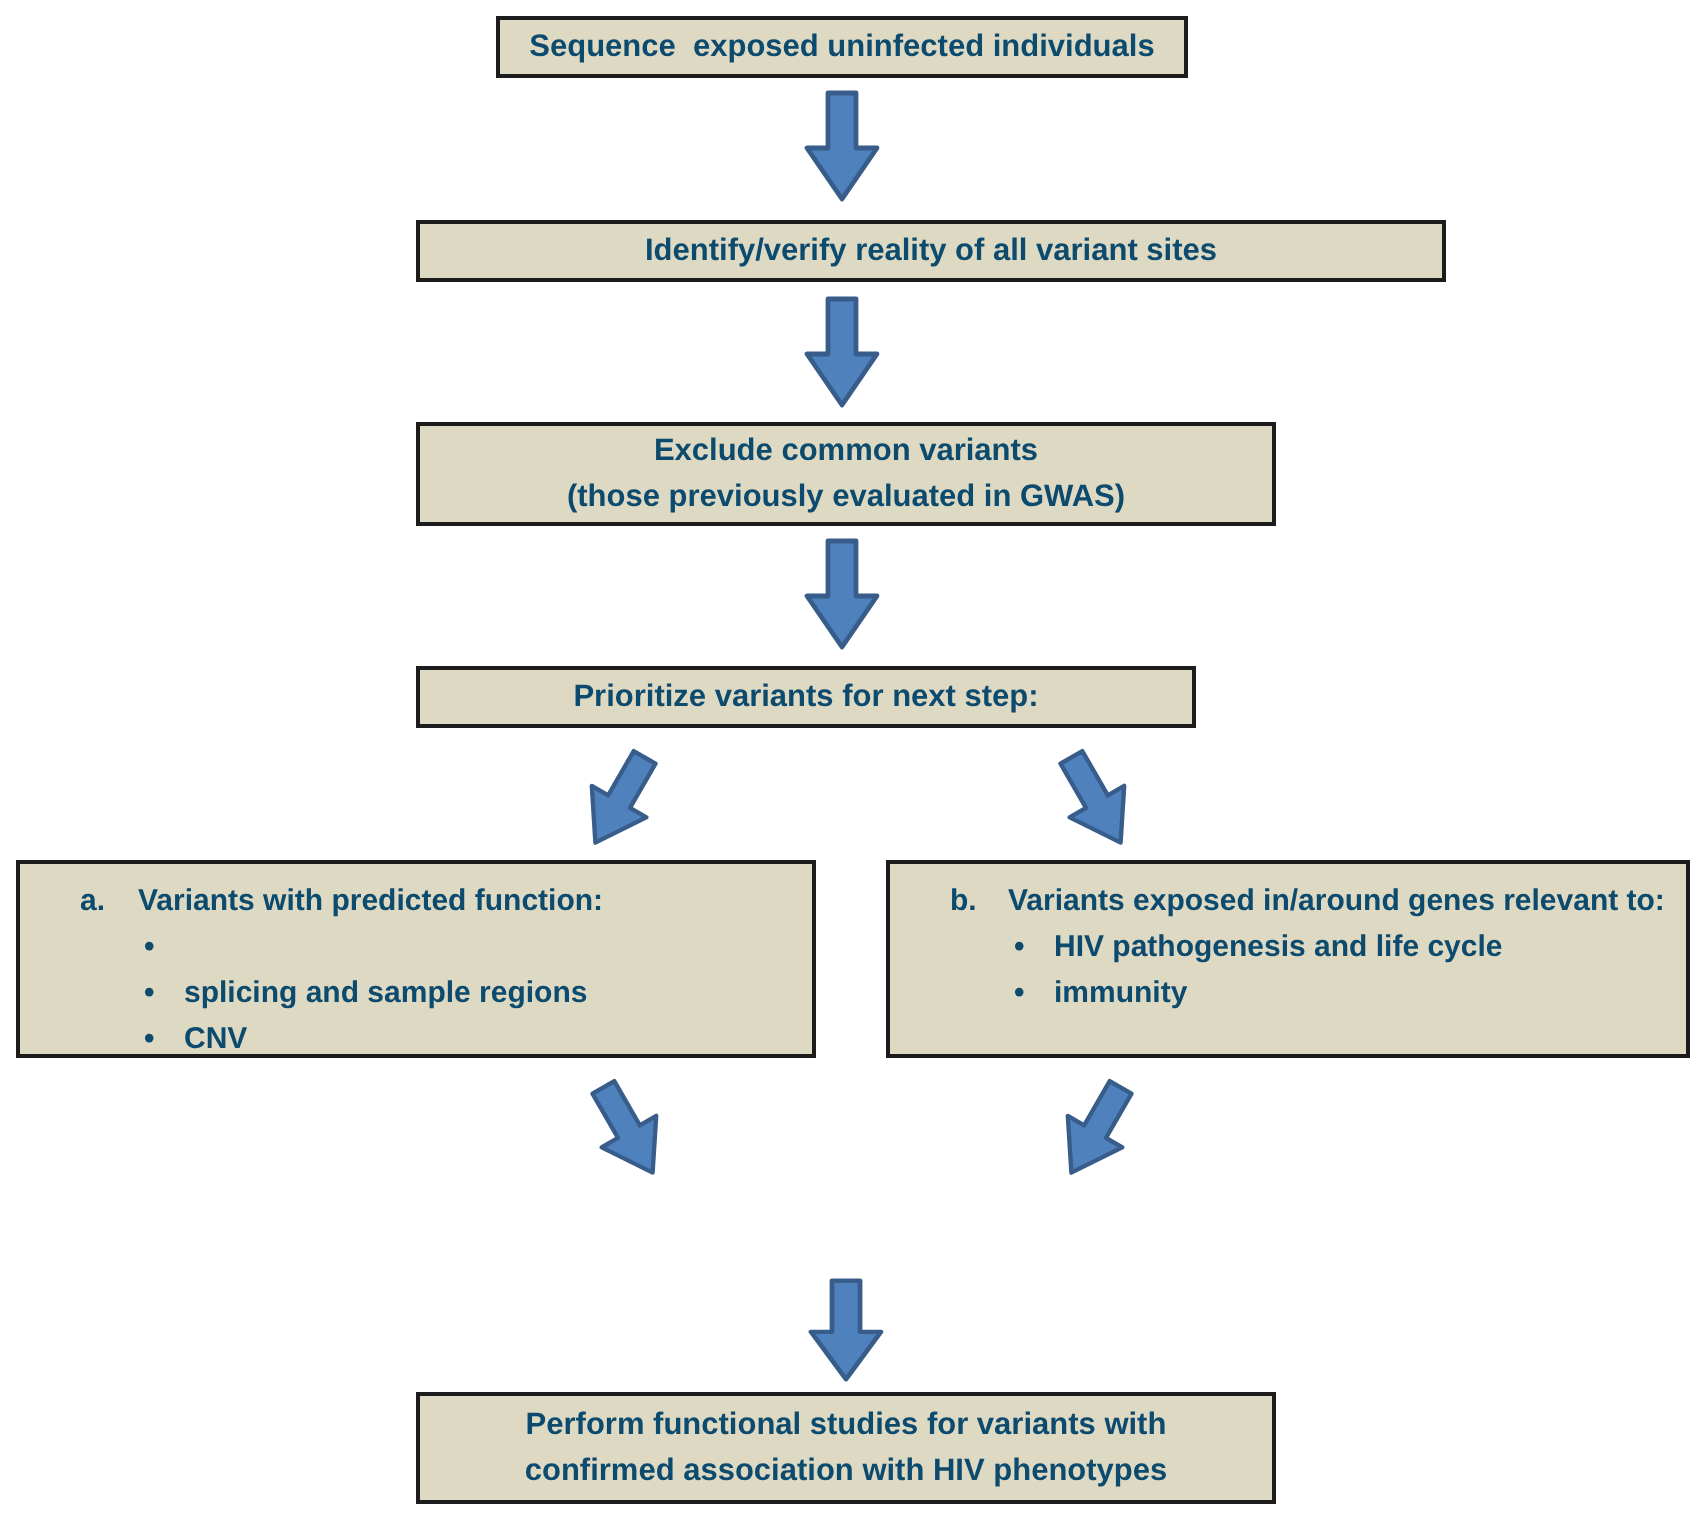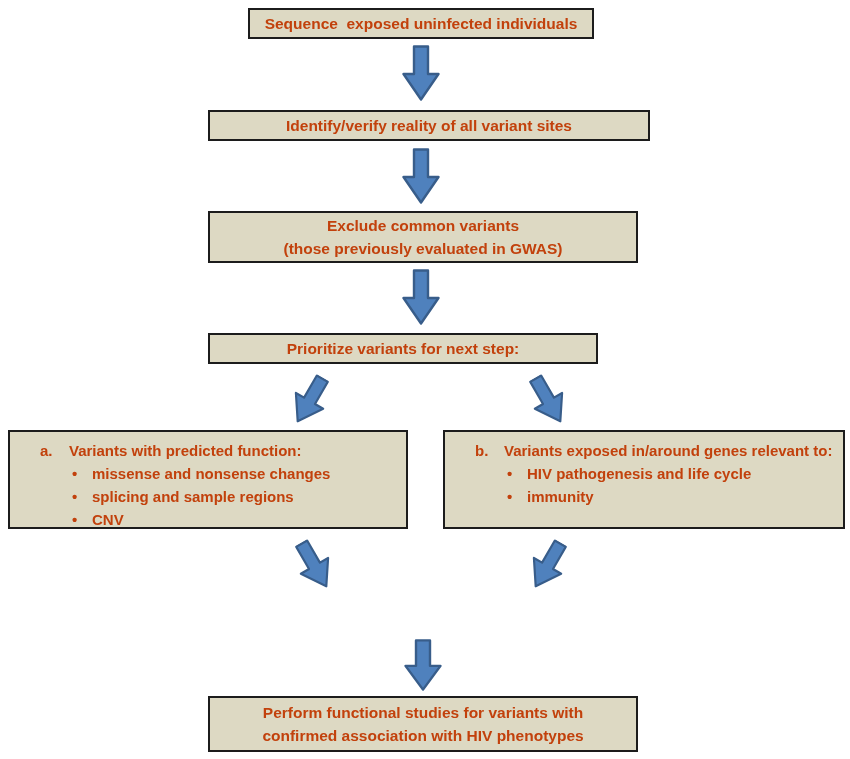--- a/index.html
+++ b/index.html
@@ -3,21 +3,21 @@
 <meta charset="utf-8">
 <style>
   html,body{margin:0;padding:0;background:#ffffff;}
   .canvas{
     position:relative;width:850px;height:759px;background:#ffffff;
     font-family:"Liberation Sans",sans-serif;overflow:hidden;
   }
   .box{
     position:absolute;background:#ddd9c3;border:2px solid #1c1c1c;
     box-sizing:border-box;display:flex;align-items:center;justify-content:center;
-    color:#c2410c;font-weight:bold;font-size:15.5px;text-align:center;
+    color:#0c4a6e;font-weight:bold;font-size:15.5px;text-align:center;
   }
   .box-label{white-space:pre-wrap;line-height:1.5;}
   .list-box{display:block;text-align:left;padding-top:7px;font-size:15px;}
   .list-head{display:flex;line-height:23px;}
   .list-letter{margin-left:30px;width:29px;flex:0 0 auto;}
   .bullets{margin:0;padding:0;list-style:none;}
   .bullets li{display:flex;padding-left:62px;line-height:23px;}
   .bullet-dot{width:20px;flex:0 0 auto;}
   .arrow{position:absolute;line-height:0;}
   .arrow svg polygon{fill:#4f81bd;stroke:#385d8a;stroke-width:2.4;stroke-linejoin:round;}
@@ -30,21 +30,21 @@
   <div class="box" style="left:248px;top:8px;width:346px;height:31px">
     <span class="box-label">Sequence  exposed uninfected individuals</span>
   </div>
 
   <div class="arrow" style="left:401px;top:45px">
     <svg width="40" height="56" viewBox="0 0 40 56">
       <polygon points="13,1.5 27,1.5 27,29 37.5,29 20,54.5 2.5,29 13,29"></polygon>
     </svg>
   </div>
 
-  <div class="box" style="left:208px;top:110px;width:442px;height:31px">
+  <div class="box" style="left:208px;top:110px;width:515px;height:31px">
     <span class="box-label">Identify/verify reality of all variant sites</span>
   </div>
 
   <div class="arrow" style="left:401px;top:148px">
     <svg width="40" height="56" viewBox="0 0 40 56">
       <polygon points="13,1.5 27,1.5 27,29 37.5,29 20,54.5 2.5,29 13,29"></polygon>
     </svg>
   </div>
 
   <div class="box" style="left:208px;top:211px;width:430px;height:52px">
@@ -74,21 +74,20 @@
   </div>
 
   <div class="box list-box" style="left:8px;top:430px;width:400px;height:99px">
     <div class="list-head">
       <span class="list-letter">a.</span>
       <span class="list-title">Variants with predicted function:</span>
     </div>
     <ul class="bullets">
       <li>
         <span class="bullet-dot">•</span>
-        <span>missense and nonsense changes</span>
       </li>
       <li>
         <span class="bullet-dot">•</span>
         <span>splicing and sample regions</span>
       </li>
       <li>
         <span class="bullet-dot">•</span>
         <span>CNV</span>
       </li>
     </ul>

